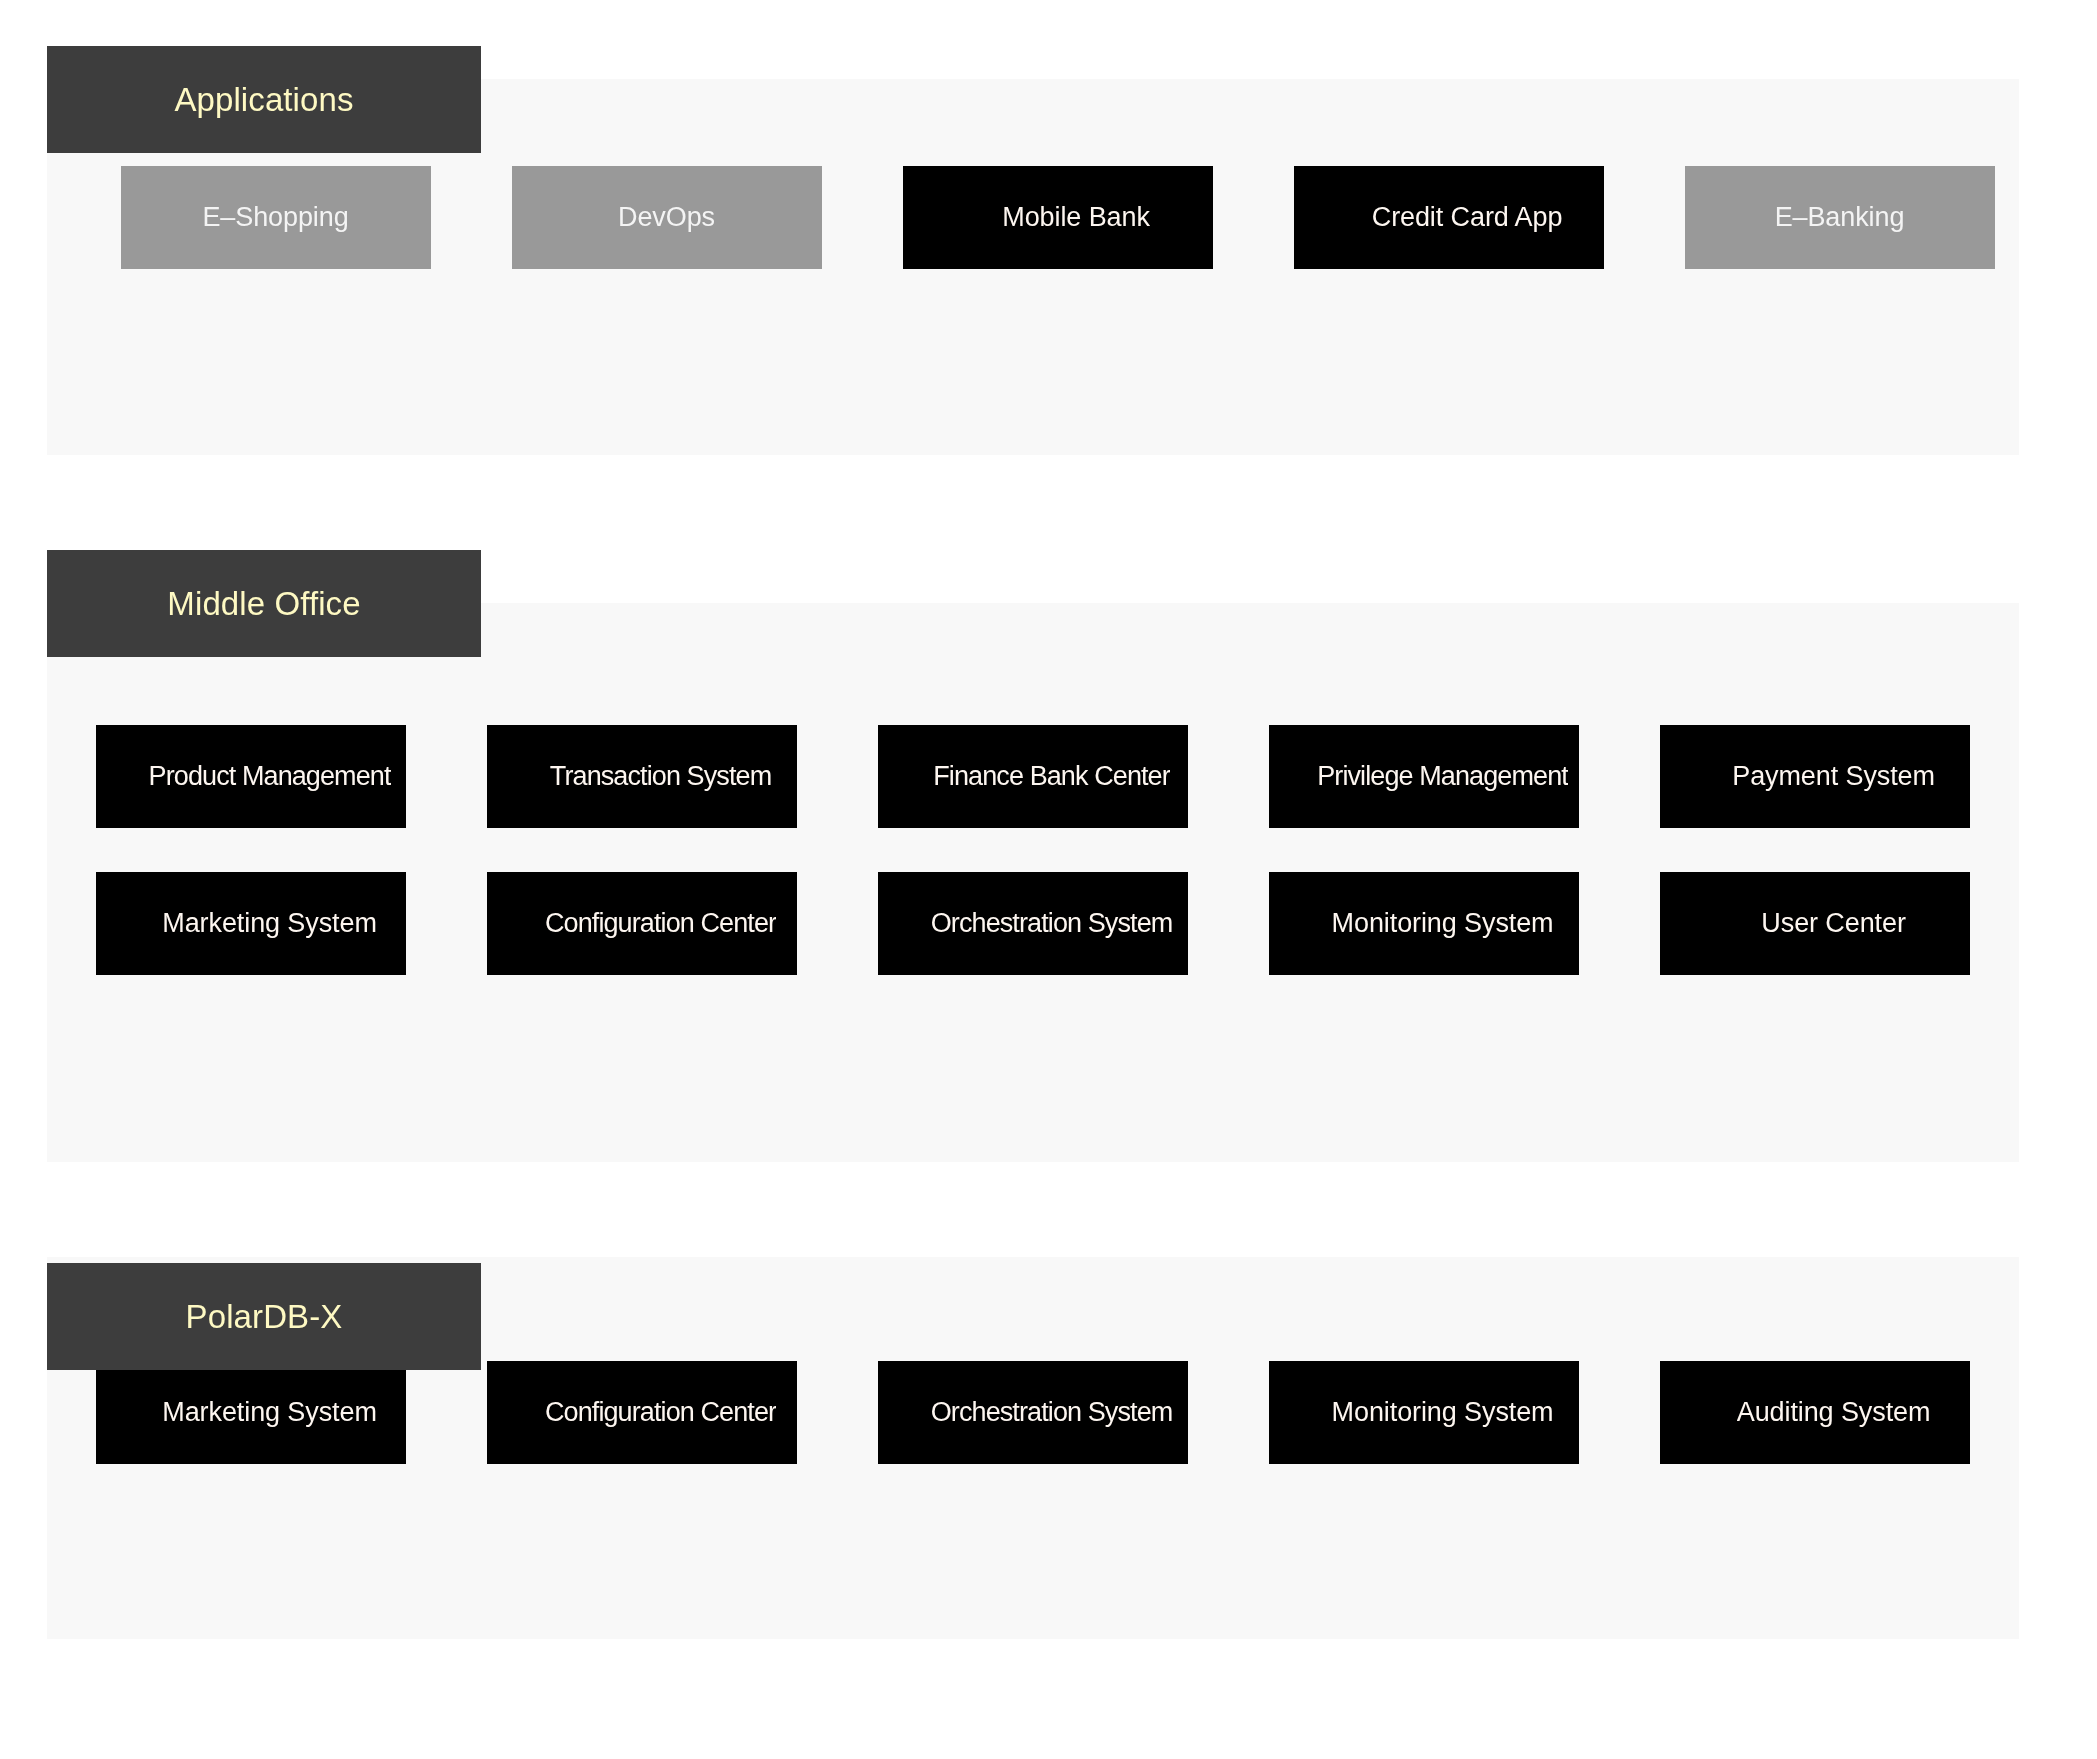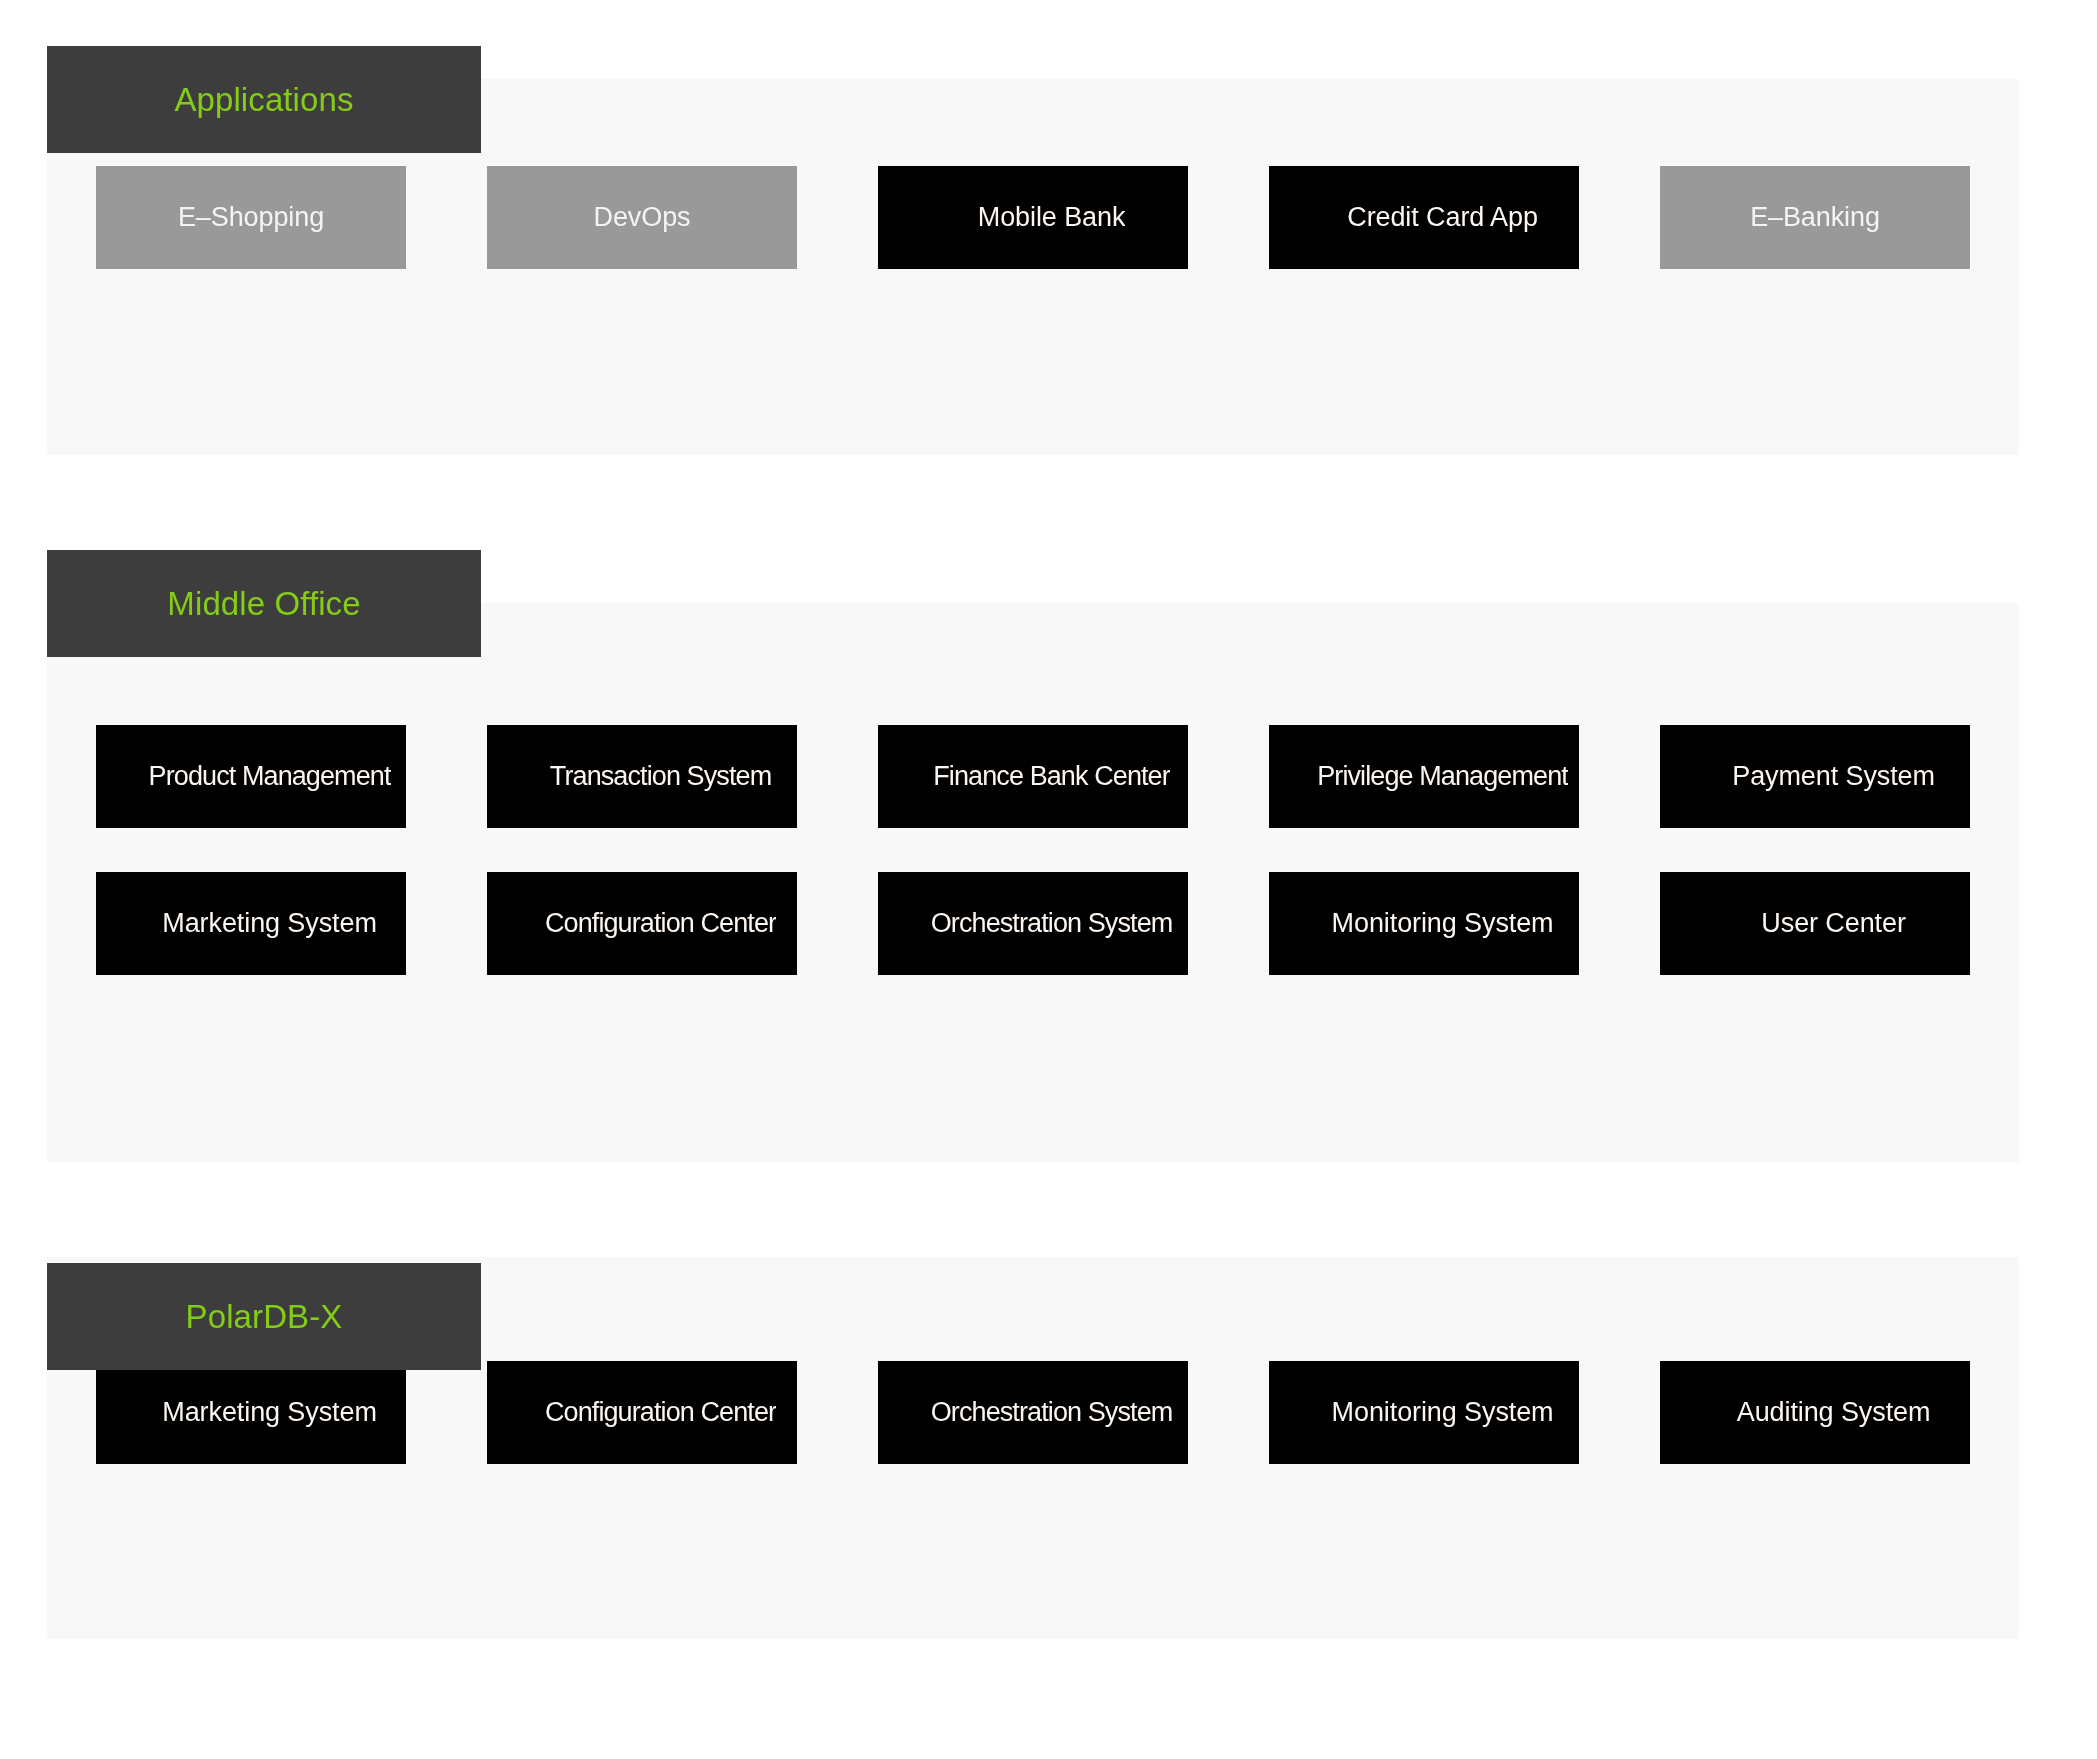--- a/index.html
+++ b/index.html
@@ -38,21 +38,21 @@
     left: 0;
     width: 434px;
     height: 107px;
     background: #3d3d3d;
     display: flex;
     align-items: center;
     justify-content: center;
     z-index: 3;
   }
   .layer-header-label {
-    color: #84cc16;
+    color: #fef9c3;
     font-size: 33px;
     line-height: 1;
     letter-spacing: 0.1px;
     white-space: nowrap;
   }
 
   
   .node-row {
     position: absolute;
     left: 49px;
@@ -91,21 +91,21 @@
 </head>
 <body>
 
 <div id="canvas">
 
 <div class="layer" style="top: 0px; height: 0px;">
       <div class="layer-panel" style="top: 79px; height: 376px; background: rgb(248, 248, 248);"></div>
       <div class="layer-header" style="top: 46px; background: rgb(61, 61, 61);">
         <span class="layer-header-label">Applications</span>
       </div>
-      <div class="node-row" style="top: 166px;">
+      <div class="node-row" style="top: 166px; justify-content: center;">
         <div class="node grey">
           <span class="node-label">E–Shopping</span>
         </div>
         <div class="node grey">
           <span class="node-label">DevOps</span>
         </div>
         <div class="node orange">
           <span class="node-label">Mobile Bank</span>
         </div>
         <div class="node orange">

